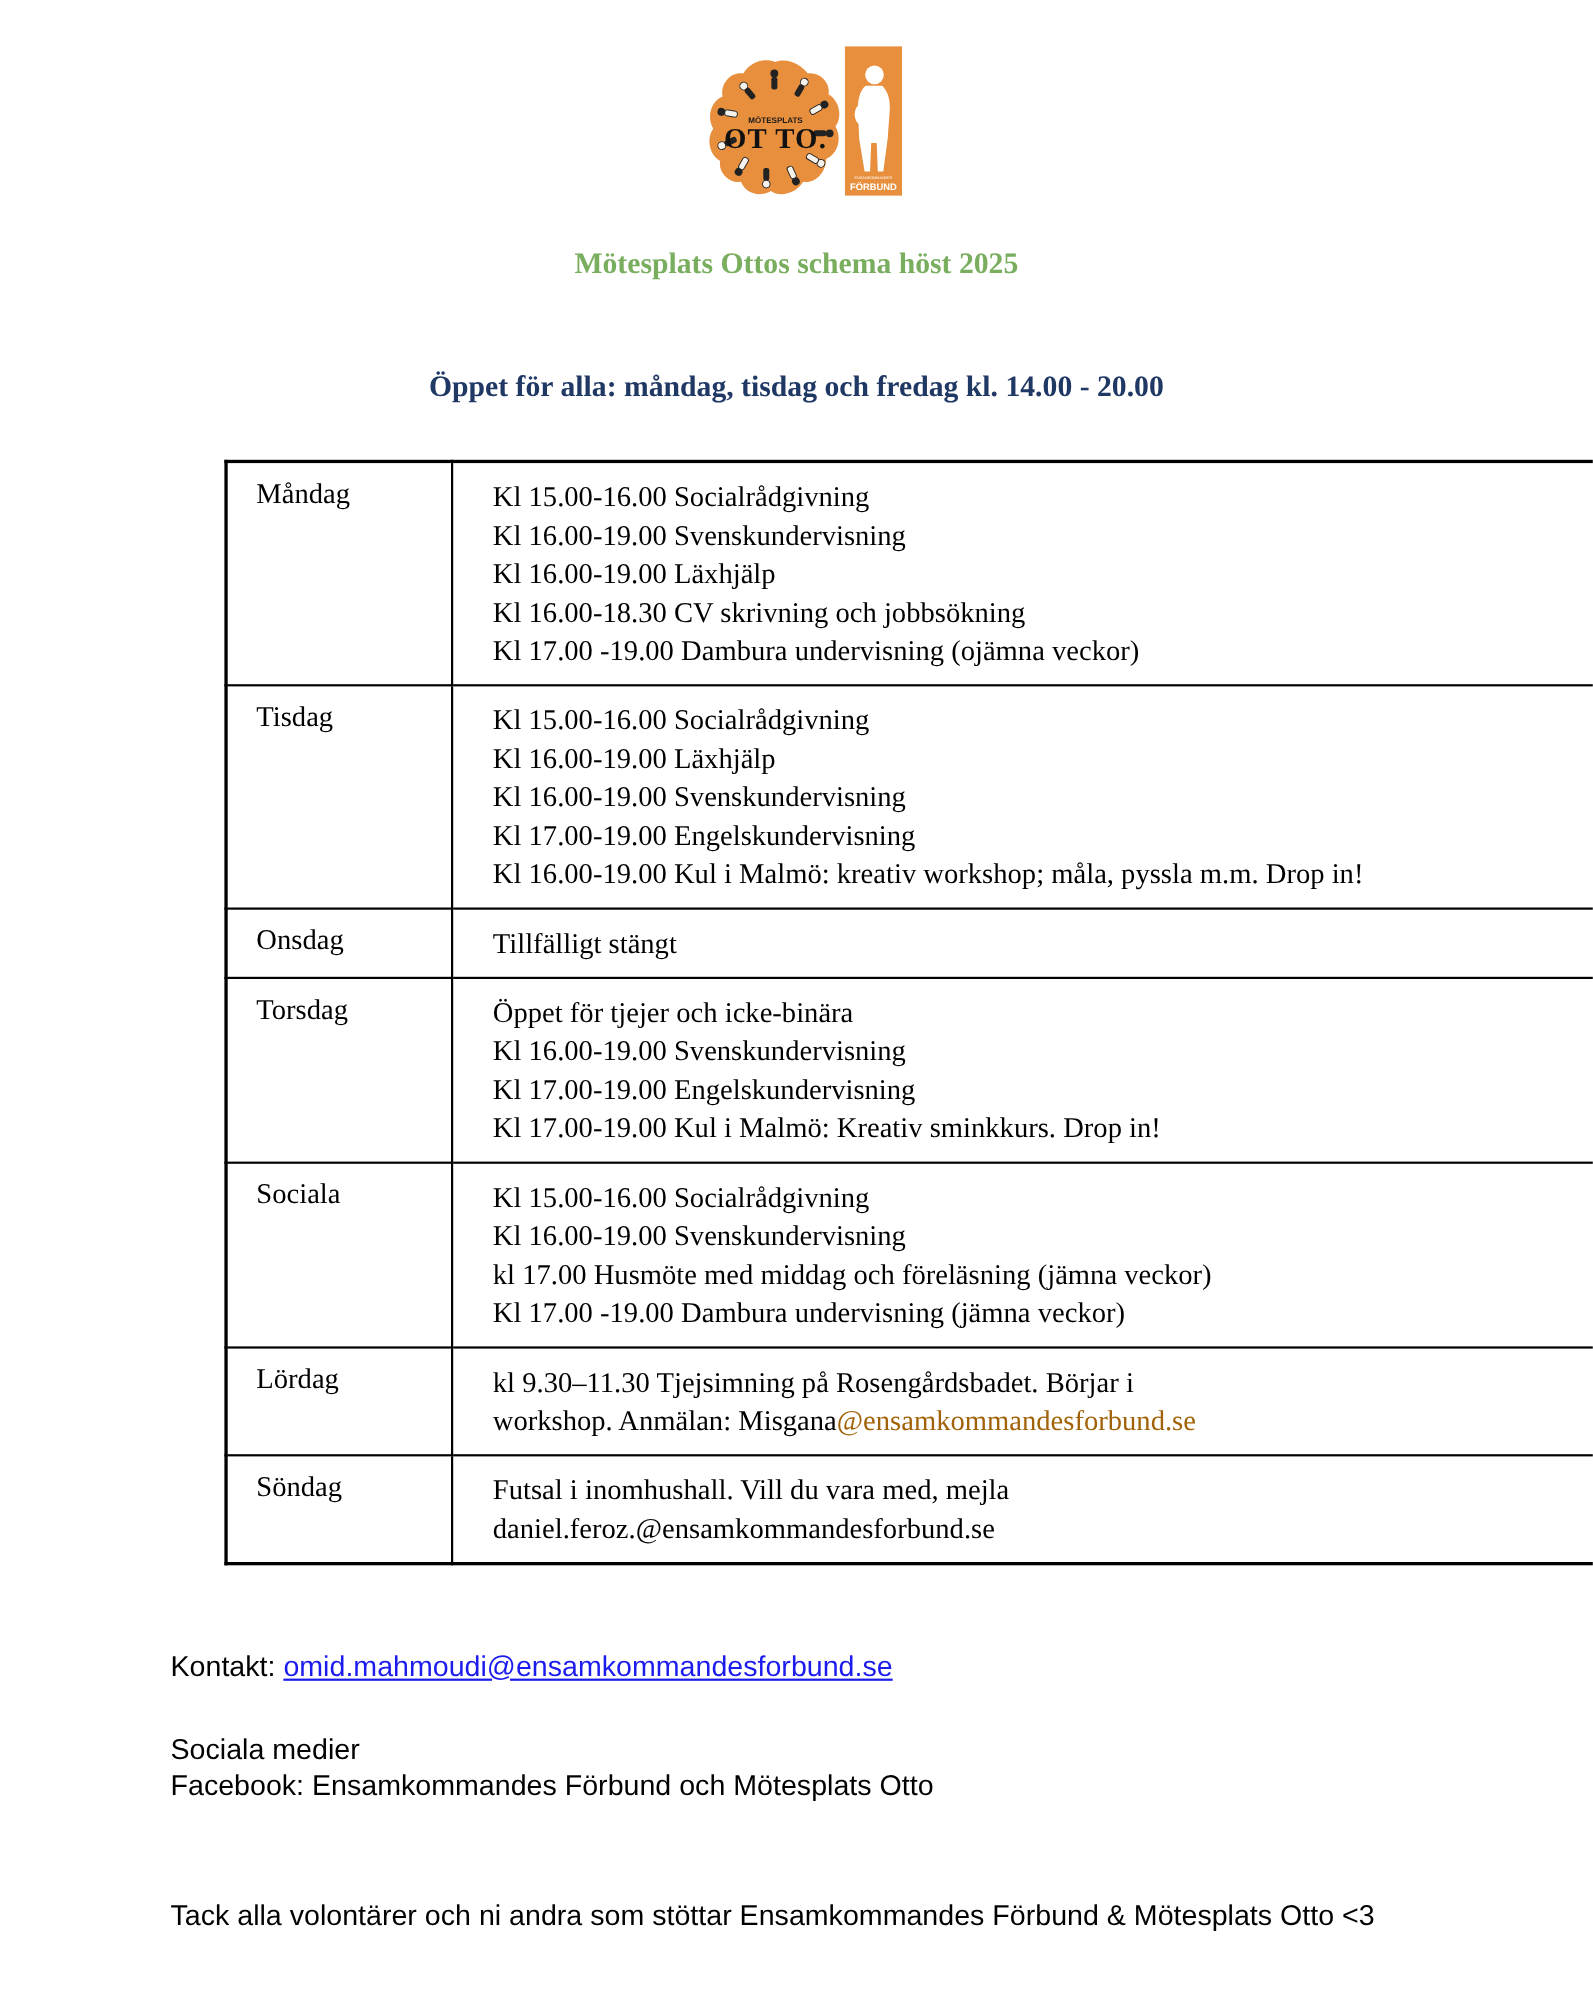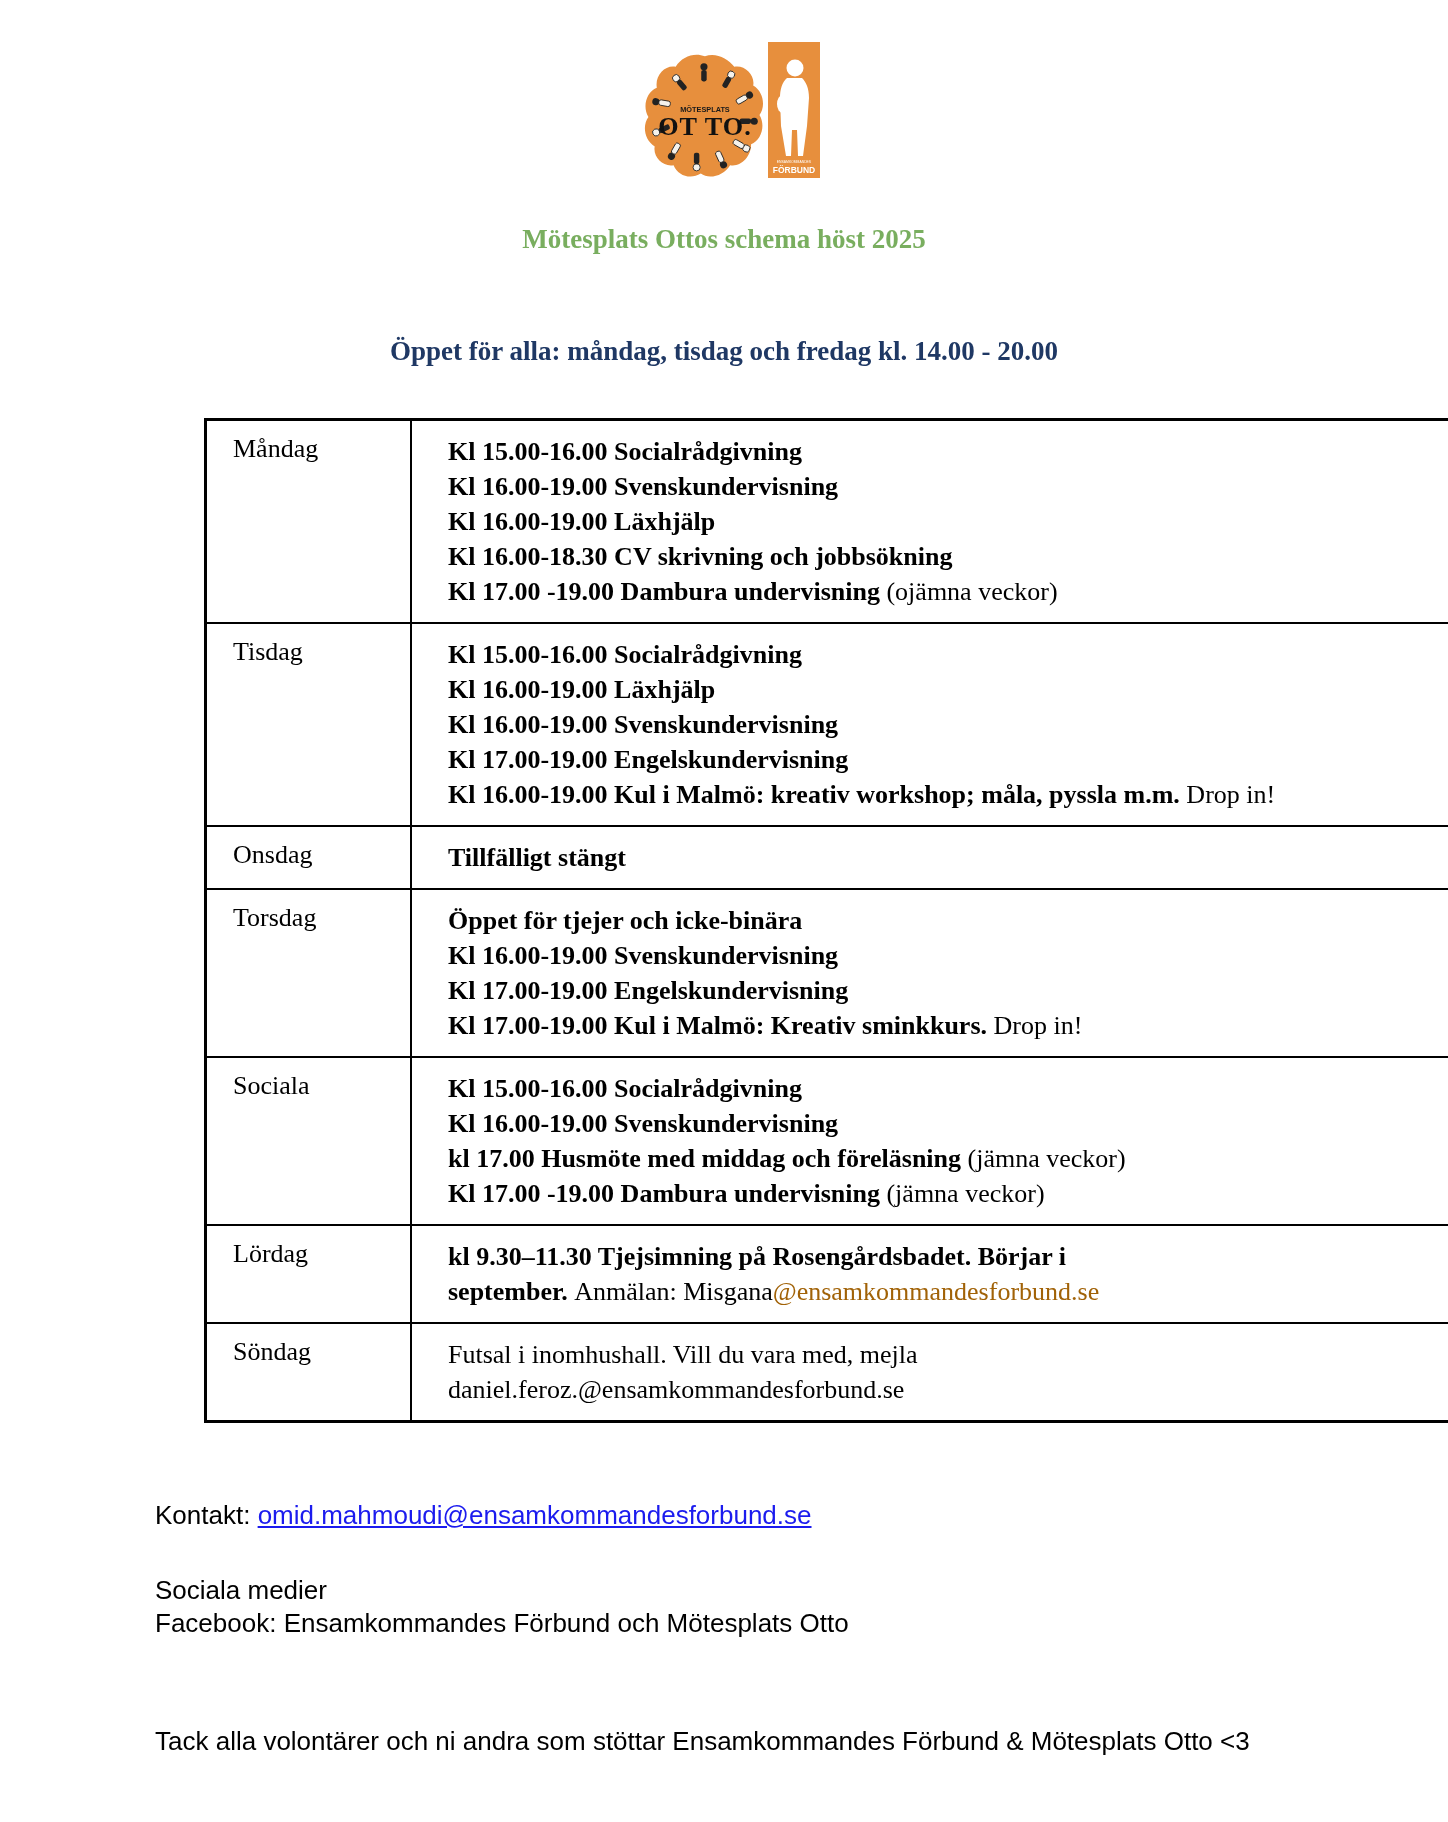--- a/index.html
+++ b/index.html
@@ -17,21 +17,21 @@
     font-size:27px;font-weight:bold;color:#79ae5f;}
   .doc-subtitles{position:absolute;top:288px;left:0;width:100%;text-align:center;
     font-size:27px;font-weight:bold;color:#1f3864;line-height:38px;margin-top:44px;}
   
   table.schedule{position:absolute;left:204px;top:418px;width:1263px;
     border-collapse:collapse;border:3px solid #000;table-layout:fixed;}
   table.schedule td{border:2px solid #000;vertical-align:top;}
   td.day-cell{width:171px;padding:13px 6px 13px 26px;font-size:26px;}
   td.act-cell{padding:13px 14px 13px 36px;font-size:26px;line-height:35px;}
   .act-line{white-space:normal;}
-  .seg-b{font-weight:bold;}
+  .seg-b{font-weight:normal;}
   .seg-r{font-weight:normal;}
   .seg-blue{font-weight:normal;color:#a16207;}
   
   .footer-sans{font-family:"Liberation Sans", sans-serif;font-size:26px;color:#000;}
   .kontakt-line{position:absolute;left:155px;top:1500px;}
   .kontakt-link{color:#1b1bee;text-decoration:underline;cursor:pointer;}
   .social-block{position:absolute;left:155px;top:1574px;line-height:33px;}
   .thanks-line{position:absolute;left:155px;top:1726px;}
 </style>
 </head>
@@ -154,21 +154,21 @@
           <div class="act-line"><span class="seg-b">Kl 15.00-16.00 Socialrådgivning</span></div>
           <div class="act-line"><span class="seg-b">Kl 16.00-19.00 Svenskundervisning</span></div>
           <div class="act-line"><span class="seg-b">kl 17.00 Husmöte med middag och föreläsning </span><span class="seg-r">(jämna veckor)</span></div>
           <div class="act-line"><span class="seg-b">Kl 17.00 -19.00 Dambura undervisning </span><span class="seg-r">(jämna veckor)</span></div>
         </td>
       </tr>
       <tr>
         <td class="day-cell">Lördag</td>
         <td class="act-cell">
           <div class="act-line"><span class="seg-b">kl 9.30–11.30 Tjejsimning på Rosengårdsbadet. Börjar i</span></div>
-          <div class="act-line"><span class="seg-b">september. </span><span class="seg-r">Anmälan: Misgana</span><span class="seg-blue">@ensamkommandesforbund.se</span></div>
+          <div class="act-line"><span class="seg-b">workshop. </span><span class="seg-r">Anmälan: Misgana</span><span class="seg-blue">@ensamkommandesforbund.se</span></div>
         </td>
       </tr>
       <tr>
         <td class="day-cell">Söndag</td>
         <td class="act-cell">
           <div class="act-line"><span class="seg-r">Futsal i inomhushall. Vill du vara med, mejla</span></div>
           <div class="act-line"><span class="seg-r">daniel.feroz.@ensamkommandesforbund.se</span></div>
         </td>
       </tr>
     </tbody>

